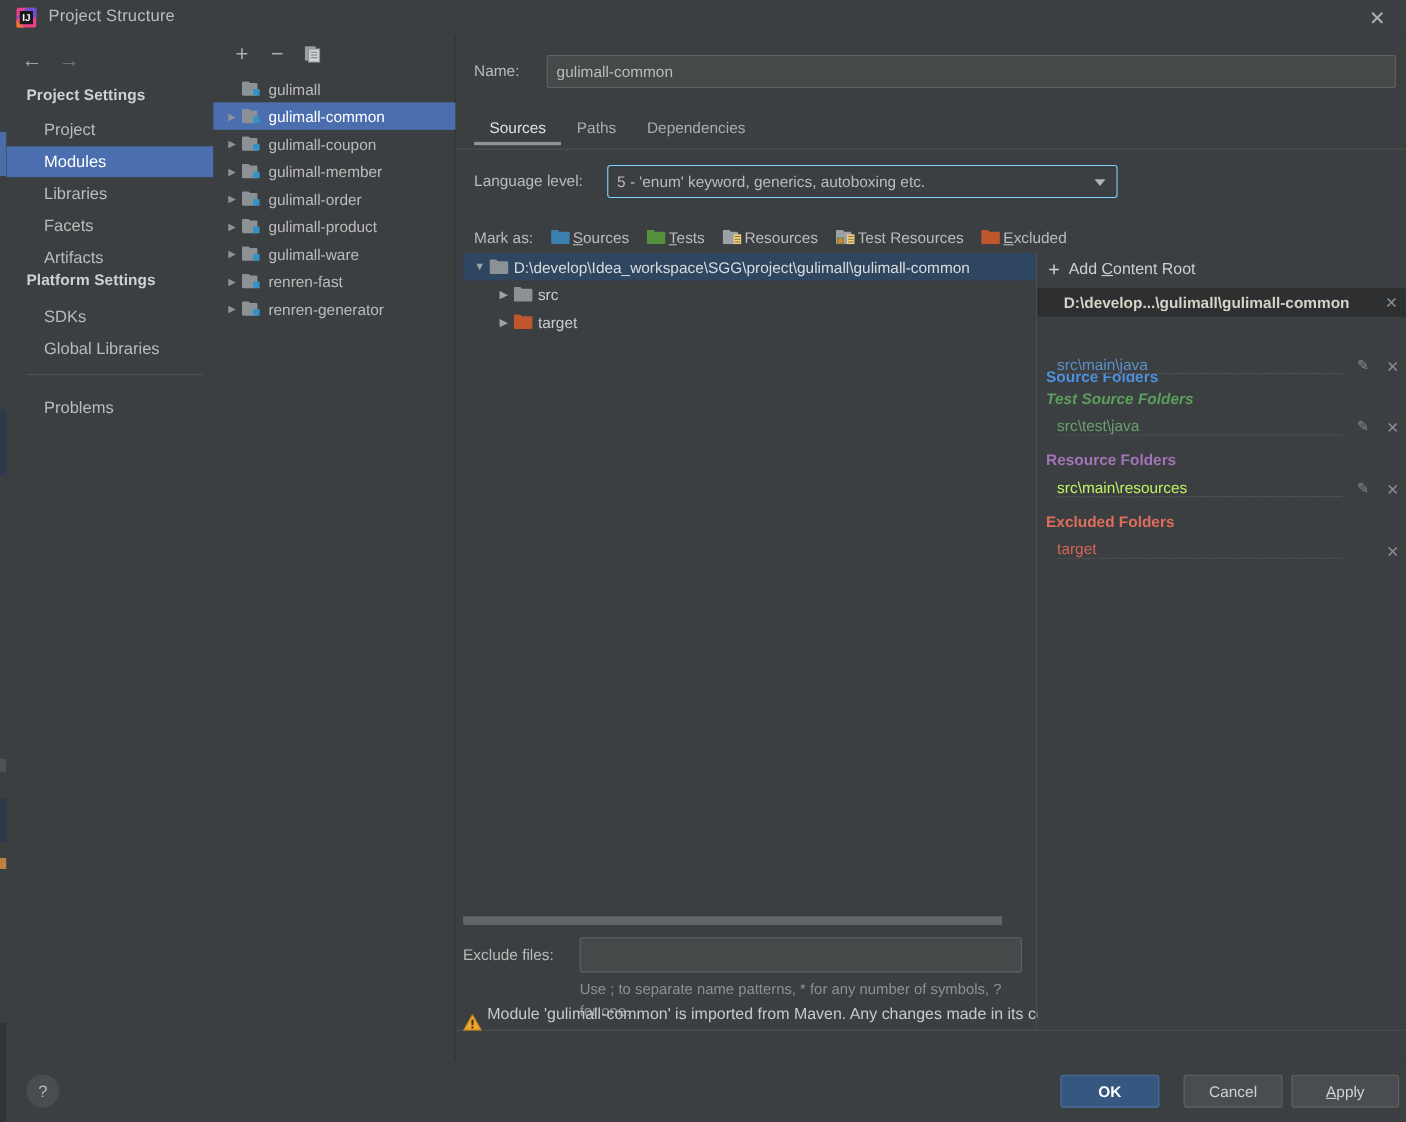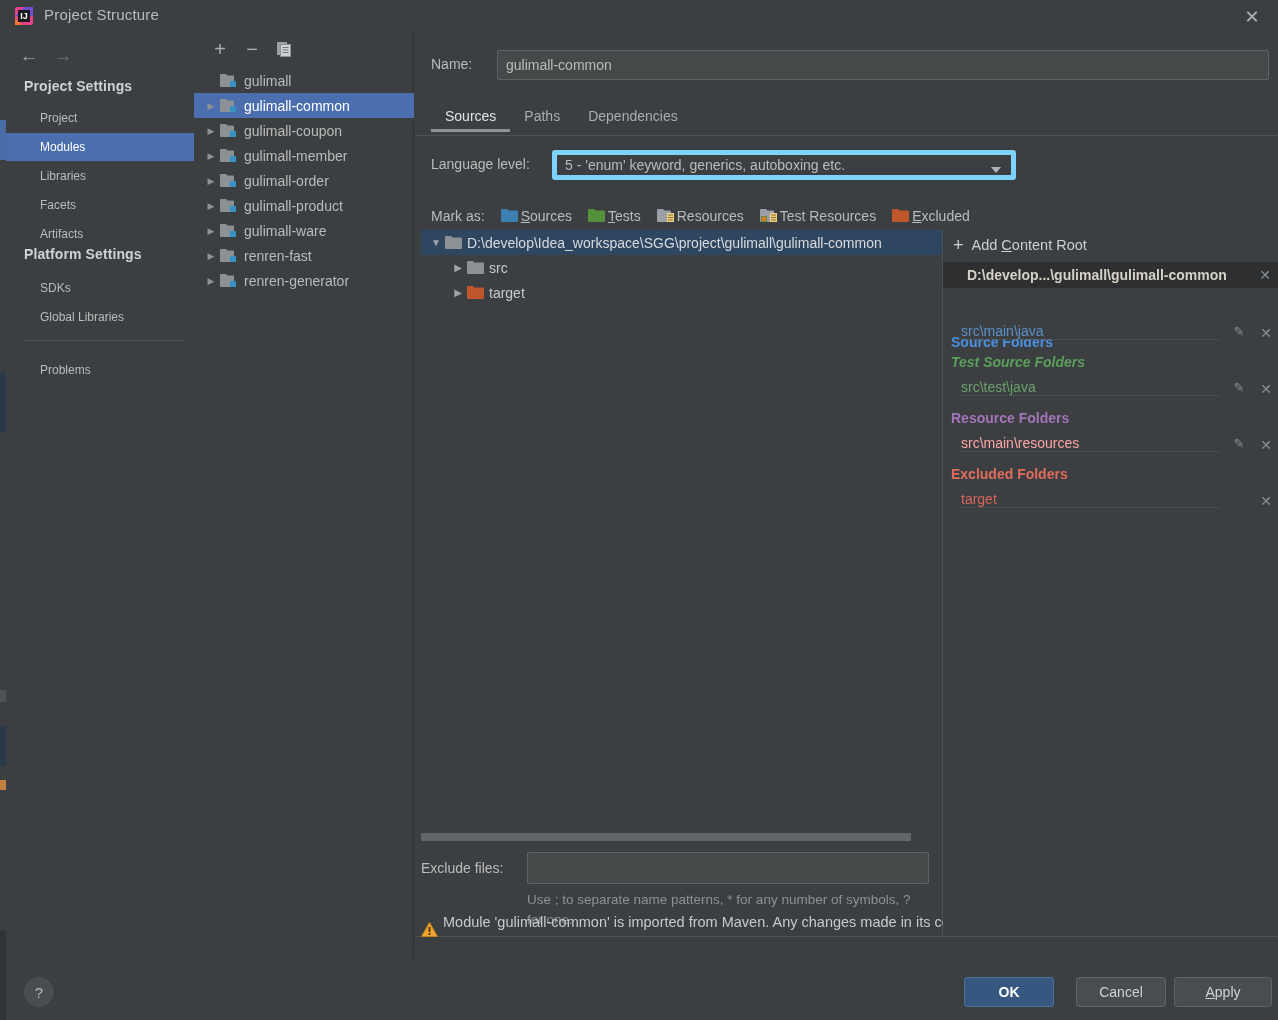--- a/index.html
+++ b/index.html
@@ -76,21 +76,21 @@
   .nav-back { left: 8px; }
   .nav-fwd  { left: 42px; color: #6d7174; }
 
   .sb-group {
     position: absolute; left: 18px; font-weight: bold; font-size: 14px;
     color: #cfd2d4; letter-spacing: .1px;
   }
   .sb-item {
     position: absolute; left: 0; width: 188px; height: 28px;
     display: flex; align-items: center; padding-left: 34px;
-    font-size: 12px; color: #bbbbbb; cursor: default;
+    font-size: 15px; color: #bbbbbb; cursor: default;
   }
   .sb-item.selected { background: #4b6eaf; color: #ffffff; }
   .sb-divider {
     position: absolute; left: 18px; width: 160px; height: 1px;
     background: #4e5254;
   }
 
   
   .modules-panel {
     position: absolute; left: 188px; top: 32px; width: 220px; height: 932px;
@@ -155,21 +155,21 @@
   .tab.active { color: #e0e0e0; border-bottom-color: #8f9396; }
   .tabs-underline {
     position: absolute; left: 0; top: 103px; width: 863px; height: 1px;
     background: #4e5254;
   }
 
   .lang-row { position: absolute; left: 0; top: 118px; width: 863px; height: 30px; }
   .lang-label { position: absolute; left: 16px; top: 6px; font-size: 14px; color: #bbbbbb; }
   .lang-select {
     position: absolute; left: 137px; top: 0; width: 464px; height: 30px;
-    background: #3c3f41; border: 5px solid #7dd3fc; border-radius: 3px;
+    background: #3c3f41; border: 1px solid #7dd3fc; border-radius: 3px;
     display: flex; align-items: center; padding: 0 8px;
     font-size: 14px; color: #bbbbbb; cursor: default;
   }
   .lang-arrow {
     position: absolute; right: 10px; top: 12px;
     width: 0; height: 0; border-left: 5px solid transparent;
     border-right: 5px solid transparent; border-top: 6px solid #b0b4b7;
   }
 
   .markas-row {
@@ -287,21 +287,21 @@
     position: absolute; right: 6px; top: 1px; width: 20px; height: 20px;
     color: #8a8e91; font-size: 14px; text-align: center; line-height: 20px; cursor: default;
   }
 
   .c-src   { color: #4d90e0; margin-top: 36px; }
   .c-test  { color: #5c9e5c; }
   .c-res   { color: #a274b8; }
   .c-excl  { color: #e06c5c; }
   .c-src-i   { color: #5c8fc7; }
   .c-test-i  { color: #6aa06a; }
-  .c-res-i   { color: #fca5a5; }
+  .c-res-i   { color: #bef264; }
   .c-excl-i  { color: #d4645a; }
 
   
   .bottombar {
     position: absolute; left: 0; top: 964px; width: 1272px; height: 56px;
     background: #3c3f41;
   }
   .help-btn {
     position: absolute; left: 18px; top: 13px; width: 30px; height: 30px;
     border-radius: 50%; background: #4a4d4f;

